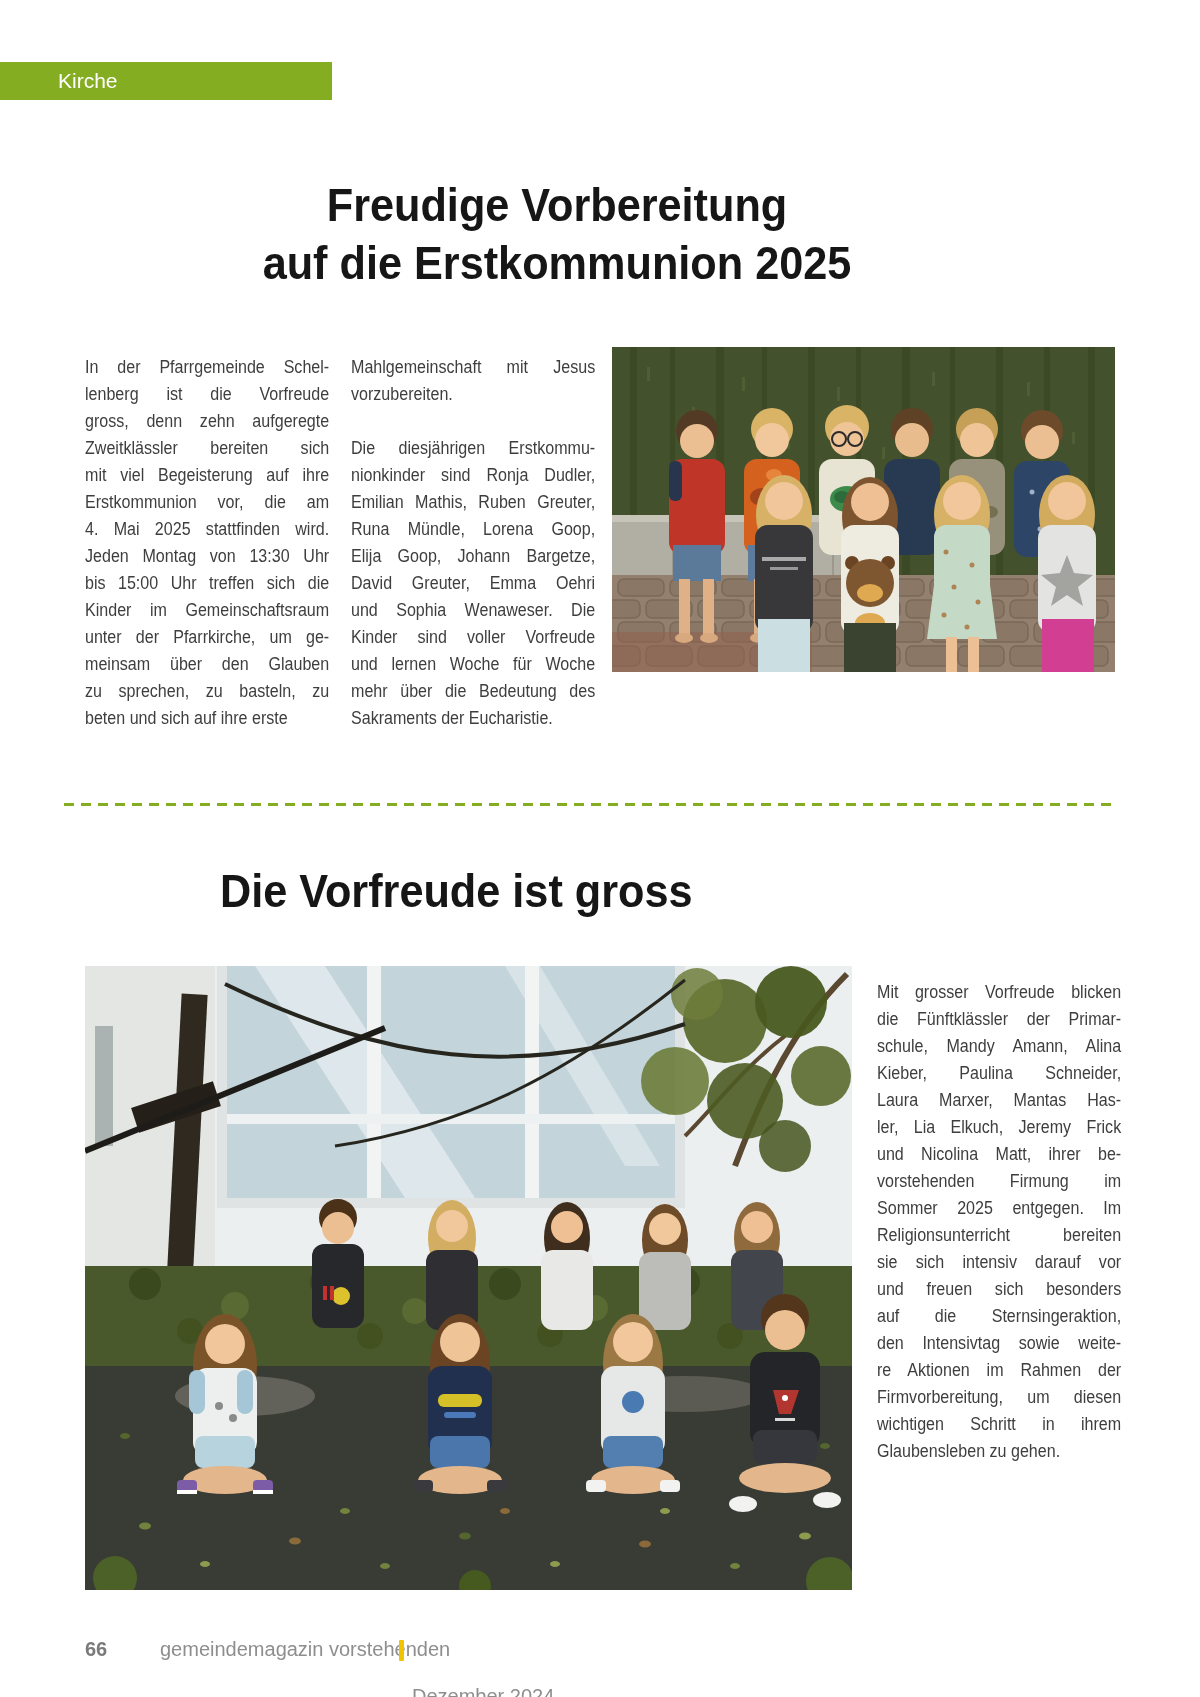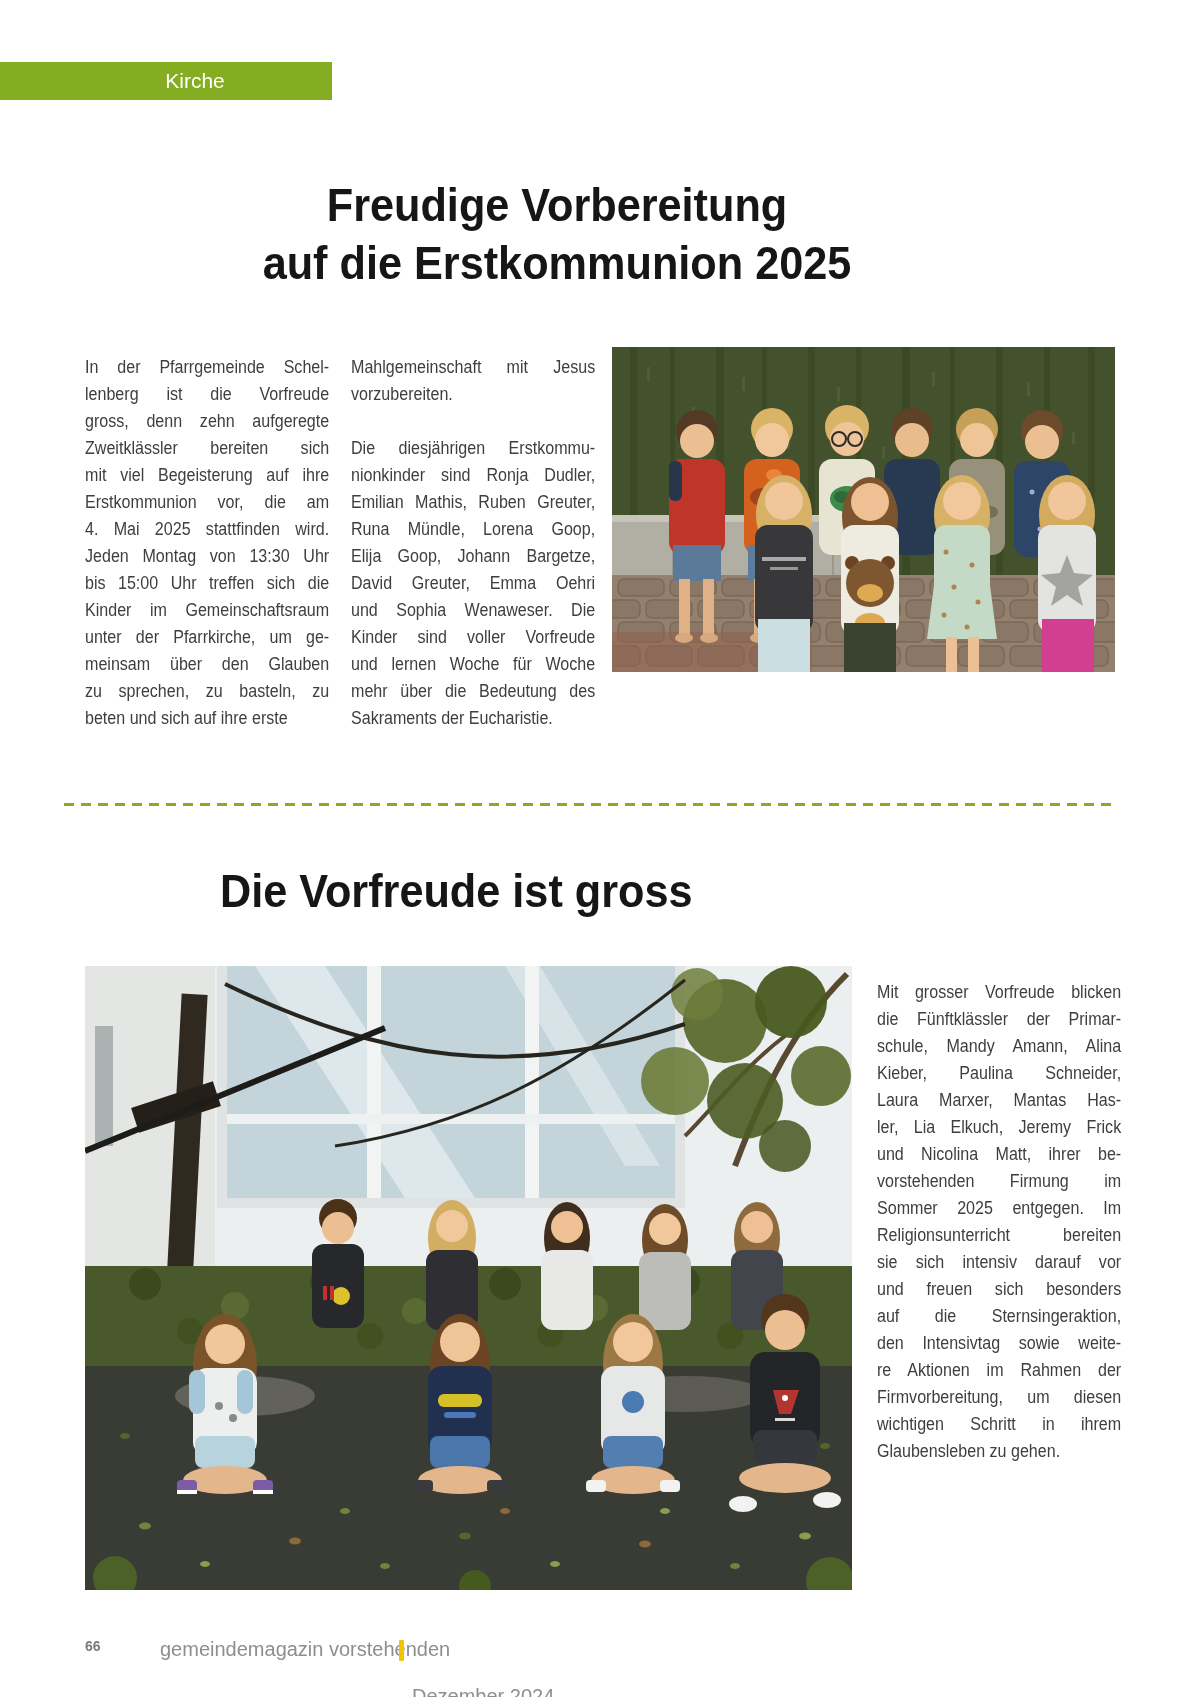--- a/index.html
+++ b/index.html
@@ -1,40 +1,40 @@
 <!DOCTYPE html>
 <html><head>
 <meta charset="utf-8">
 <style>
   html,body{margin:0;padding:0;background:#ffffff;}
   .page{position:relative;width:1200px;height:1697px;background:#ffffff;overflow:hidden;
         font-family:"Liberation Sans",sans-serif;}
   .kirche{position:absolute;top:62px;left:0;width:332px;height:38px;background:#84ad21;
-          color:#ffffff;font-size:21px;display:flex;align-items:center;justify-content:center;
+          color:#ffffff;font-size:21px;display:flex;align-items:center;justify-content:flex-start;
           padding-left:58px;box-sizing:border-box;}
   .title{position:absolute;top:176px;left:0;width:1114px;margin:0;text-align:center;
          font-size:46px;line-height:58px;font-weight:700;color:#161616;
          transform:scaleX(0.94);transform-origin:50% 0;}
   .h2{position:absolute;top:866px;left:220px;margin:0;font-size:46px;line-height:50px;
       font-weight:700;color:#161616;transform:scaleX(0.94);transform-origin:0 0;white-space:nowrap;}
   .textcol{position:absolute;width:266px;font-size:17.5px;line-height:27px;color:#3e3e3e;
            transform:scaleX(0.918);transform-origin:0 0;}
   .jline{text-align:justify;text-align-last:justify;}
   .jline-end{text-align-last:left;}
   .para+.para{margin-top:27px;}
   .col1{left:85px;top:354px;}
   .col2{left:351px;top:354px;}
   .col3{left:877px;top:979px;}
   .photo{position:absolute;overflow:hidden;background:#6a7450;}
   .photo1{left:612px;top:347px;width:503px;height:325px;}
   .photo2{left:85px;top:966px;width:767px;height:624px;}
   .photo svg{display:block;}
   .divider{position:absolute;top:803px;left:64px;width:1053px;height:3px;
            background:repeating-linear-gradient(to right,#84ad21 0 10px,transparent 10px 17px);}
-  .footer-num{position:absolute;left:85px;top:1638px;font-size:14px;font-weight:700;color:#7a7a7a;}
+  .footer-num{position:absolute;left:85px;top:1638px;font-size:20px;font-weight:700;color:#7a7a7a;}
   .footer-mag{position:absolute;left:160px;top:1638px;font-size:20px;color:#8e8e8e;}
   .footer-sep{position:absolute;left:399px;top:1640px;width:5px;height:21px;background:#f1c400;border-radius:1px;}
   .footer-date{position:absolute;left:412px;top:1638px;font-size:20px;color:#8e8e8e;margin-top:47px;}
 </style>
 </head>
 <body>
 
 <div class="page">
 
   <div class="kirche">

